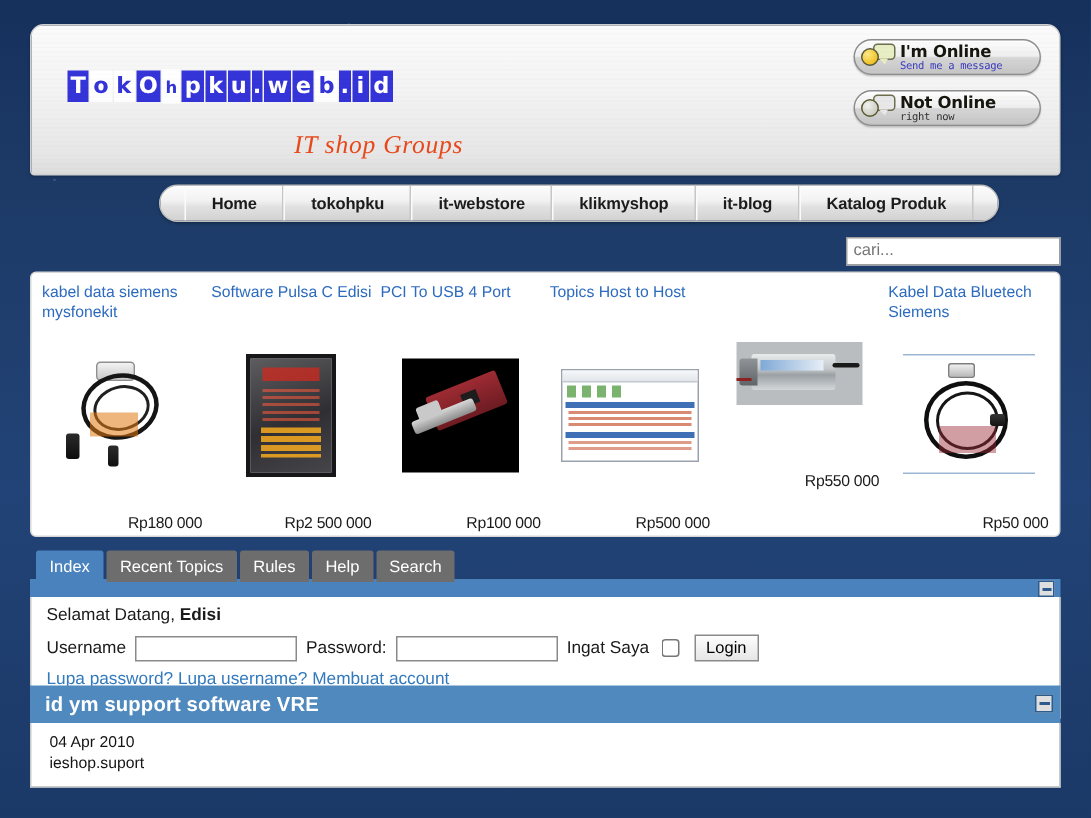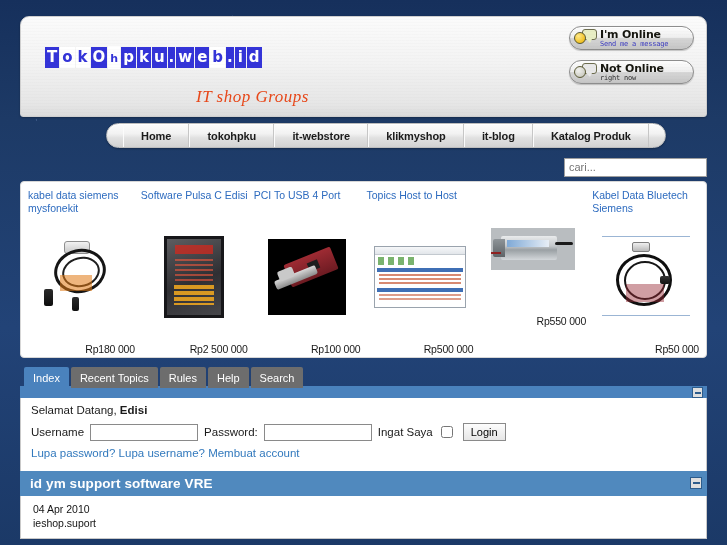--- a/index.html
+++ b/index.html
@@ -497,21 +497,21 @@
     padding: 6px 0 0 10px;
     font-size: 11.5px;
   }
   .helplinks a {
     color: #3279bd; text-decoration: none; cursor: pointer;
   }
 
   
   .module {
     position: absolute;
-    left: 9px; top: 460px;
+    left: 9px; top: 446px;
     width: 687px; height: 68px;
   }
   .module-head {
     height: 25px;
     background: #5089be;
     display: flex; align-items: center;
     position: relative;
   }
   .module-title {
     font-size: 13.5px; font-weight: bold;

